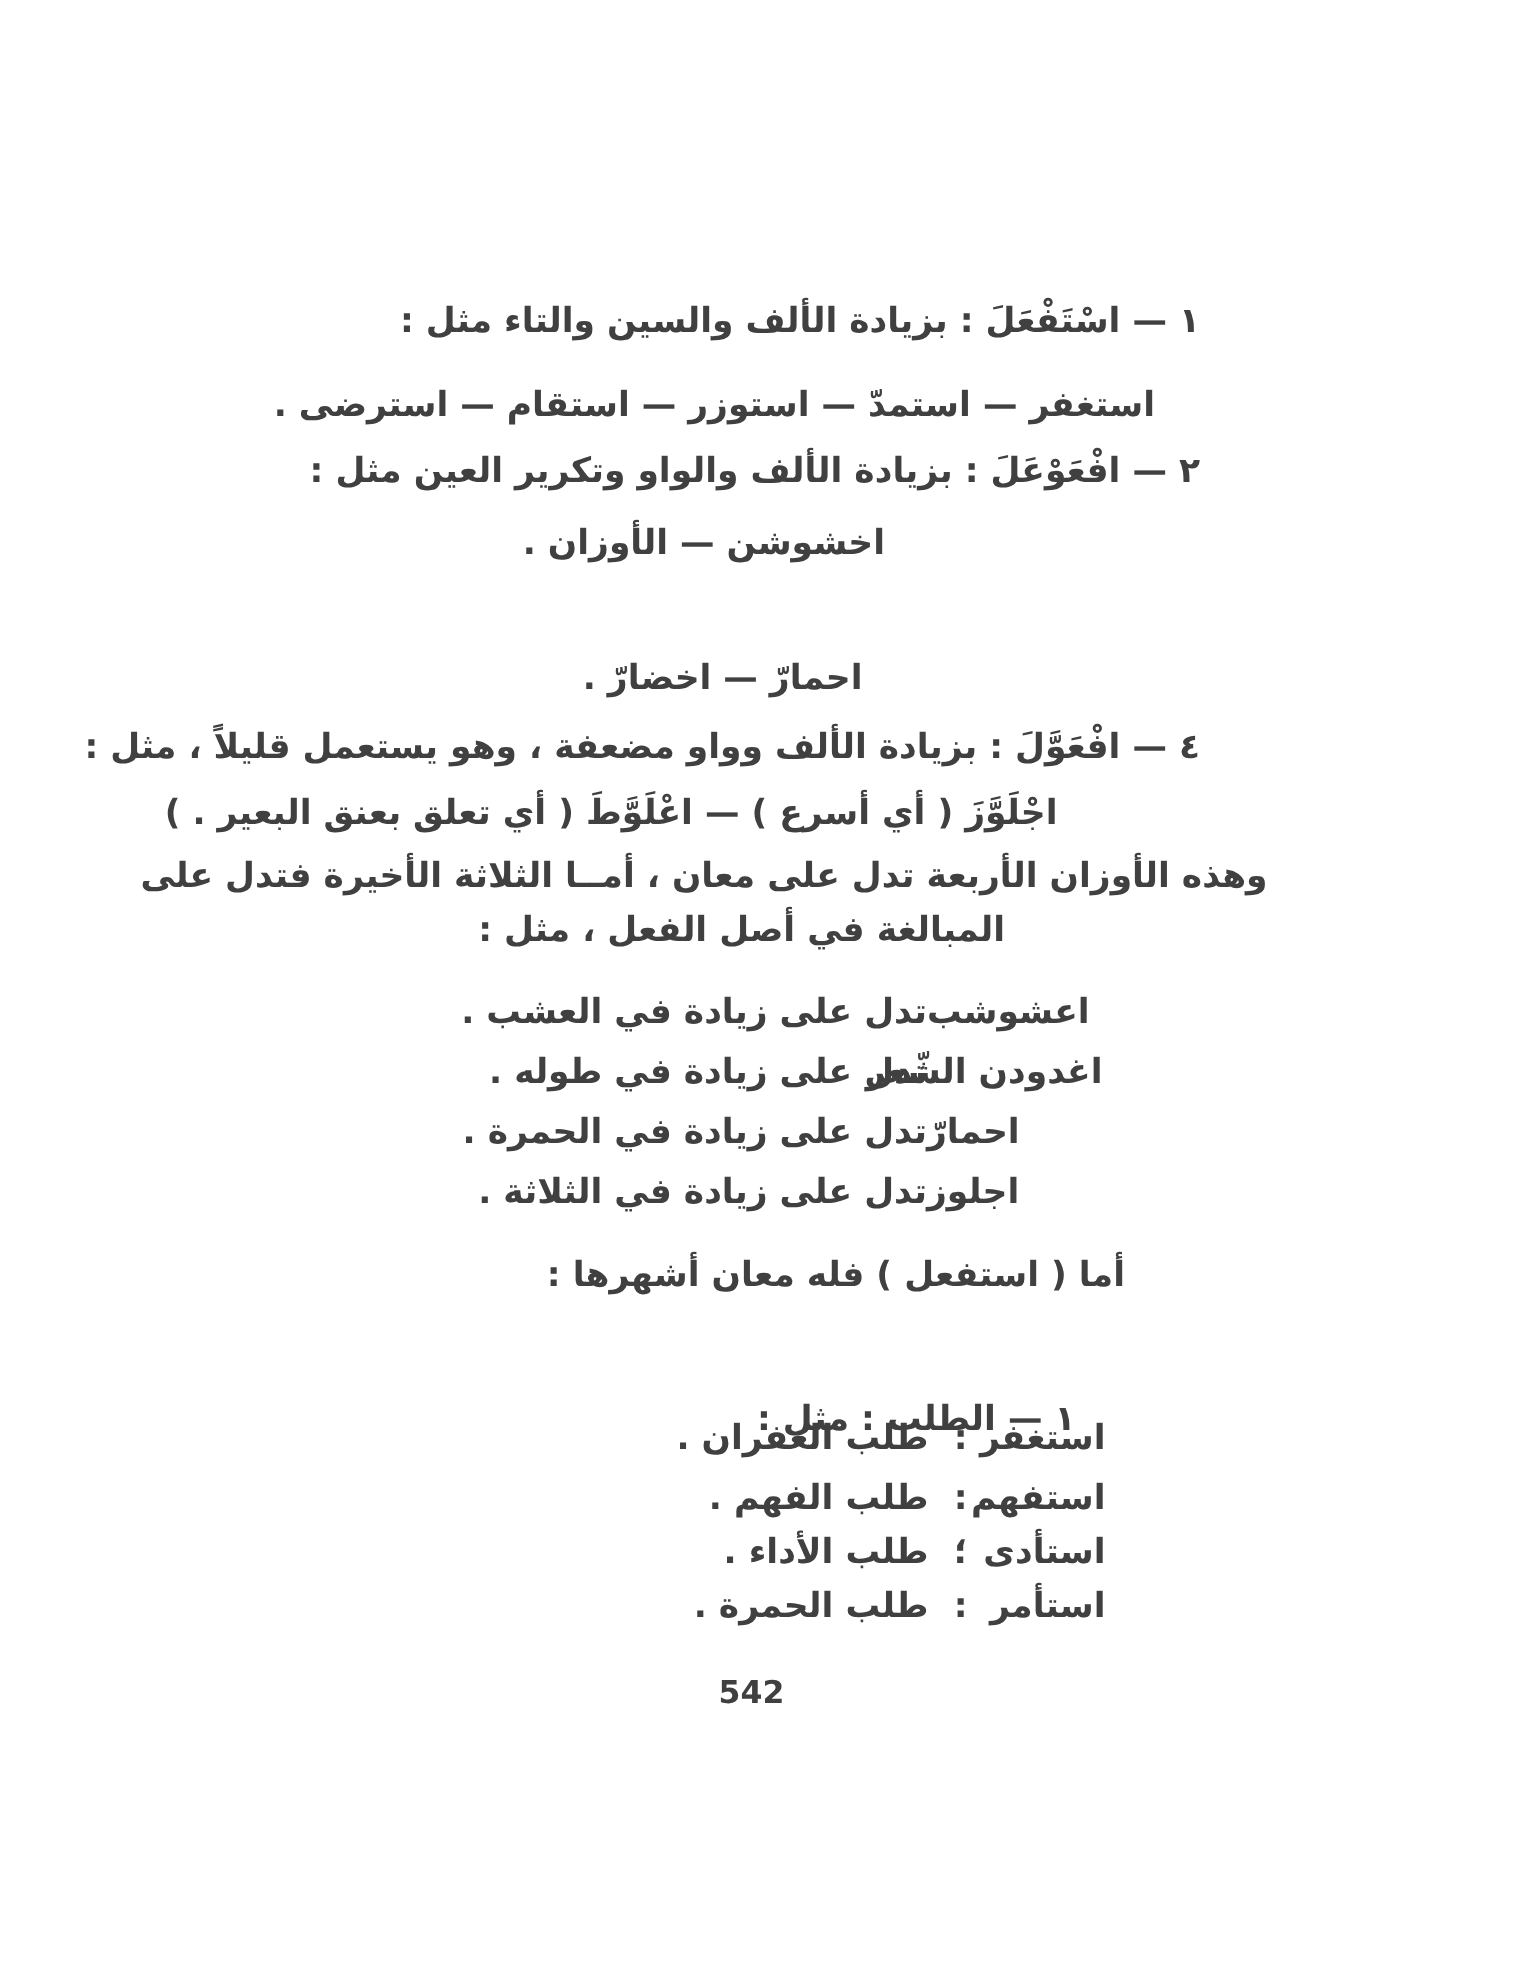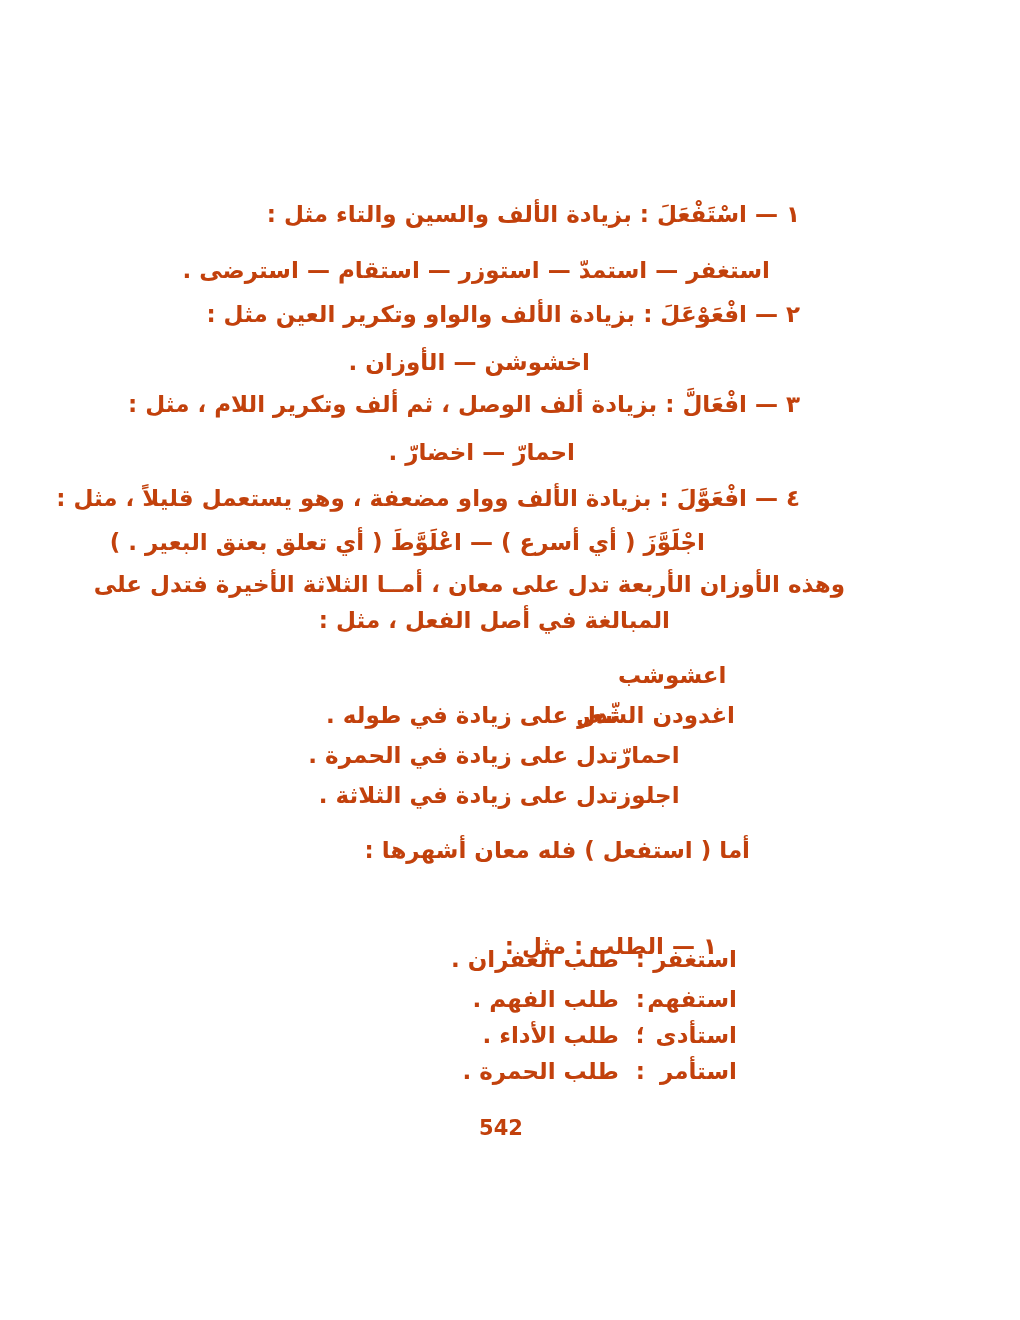--- a/index.html
+++ b/index.html
@@ -6,21 +6,21 @@
   body{
     width:1020px;height:1320px;
     background:#ffffff;
     font-family:"DejaVu Sans", sans-serif;
   }
   .page{
     position:relative;
     width:1020px;height:1300px;
     background:#ffffff;
     direction:rtl;
-    color:#c2410c;
+    color:#404040;
     overflow:hidden;
   }
   .line{
     position:absolute;
     white-space:nowrap;
     font-size:23px;
     font-weight:700;
     letter-spacing:0.2px;
     line-height:1.3;
   }
@@ -52,31 +52,31 @@
 <body>
 
 <div class="page">
 
   <div class="line label" style="top:200px; right:220px;">١ — اسْتَفْعَلَ : بزيادة الألف والسين والتاء مثل :</div>
   <div class="line example" style="top:256px; right:250px;">استغفر — استمدّ — استوزر — استقام — استرضى .</div>
 
   <div class="line label" style="top:300px; right:220px;">٢ — افْعَوْعَلَ : بزيادة الألف والواو وتكرير العين مثل :</div>
   <div class="line example" style="top:348px; right:430px;">اخشوشن — الأوزان .</div>
 
-  <div class="line label" style="top:390px; right:220px;">٣ — افْعَالَّ : بزيادة ألف الوصل ، ثم ألف وتكرير اللام ، مثل :</div>
   <div class="line example" style="top:438px; right:445px;">احمارّ — اخضارّ .</div>
 
   <div class="line label" style="top:484px; right:220px;">٤ — افْعَوَّلَ : بزيادة الألف وواو مضعفة ، وهو يستعمل قليلاً ، مثل :</div>
   <div class="line example" style="top:528px; right:315px;">اجْلَوَّزَ ( أي أسرع ) — اعْلَوَّطَ ( أي تعلق بعنق البعير . )</div>
 
   <div class="line para" style="top:570px; right:175px;">وهذه الأوزان الأربعة  تدل على معان ، أمــا الثلاثة الأخيرة  فتدل على</div>
   <div class="line para" style="top:606px; right:350px;">المبالغة في أصل الفعل ، مثل :</div>
 
   <div class="t-row" style="top:662px; right:285px;">
     <span class="t1-form">اعشوشب</span>
+    <span>تدل على زيادة في العشب .</span>
   </div>
   <div class="t-row" style="top:702px; right:285px;">
     <span class="t1-form">اغدودن الشّعر</span>
     <span>تدل على زيادة في طوله .</span>
   </div>
   <div class="t-row" style="top:742px; right:285px;">
     <span class="t1-form">احمارّ</span>
     <span>تدل على زيادة في الحمرة .</span>
   </div>
   <div class="t-row" style="top:782px; right:285px;">

